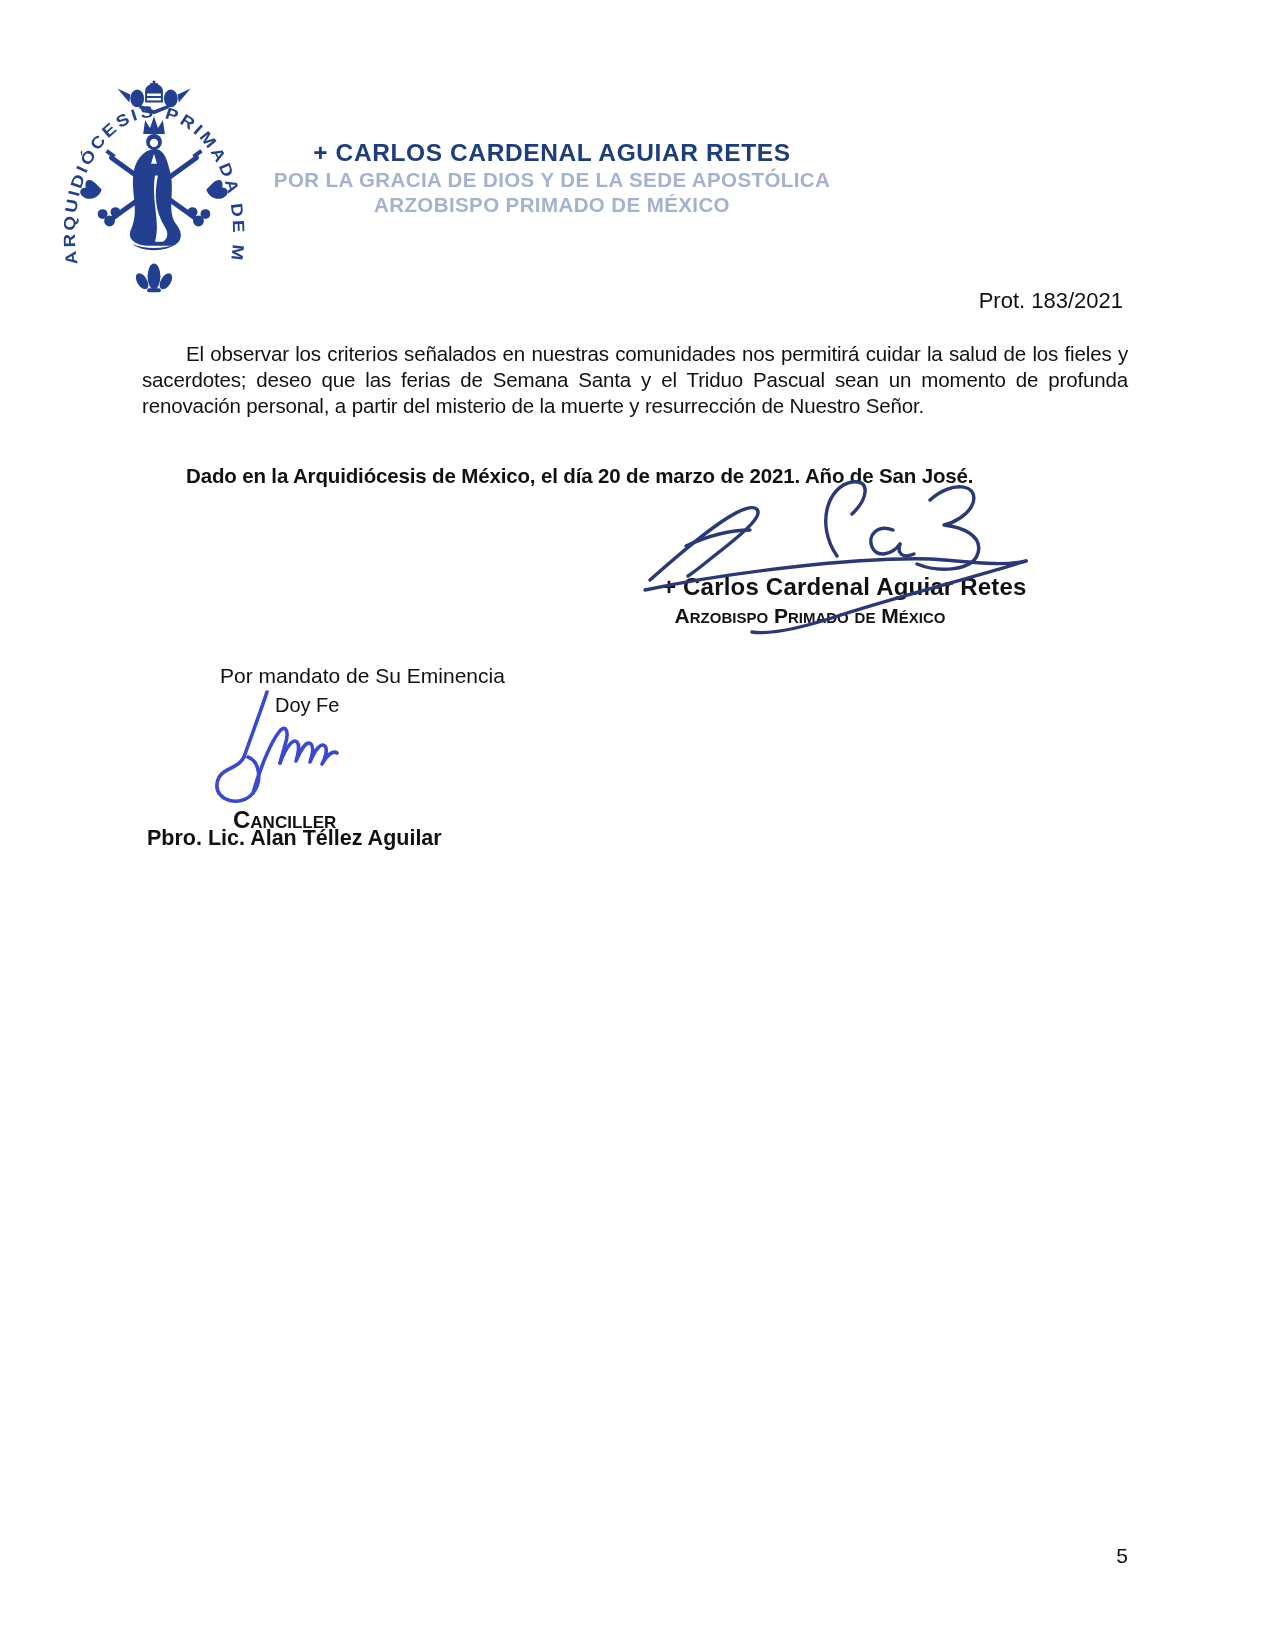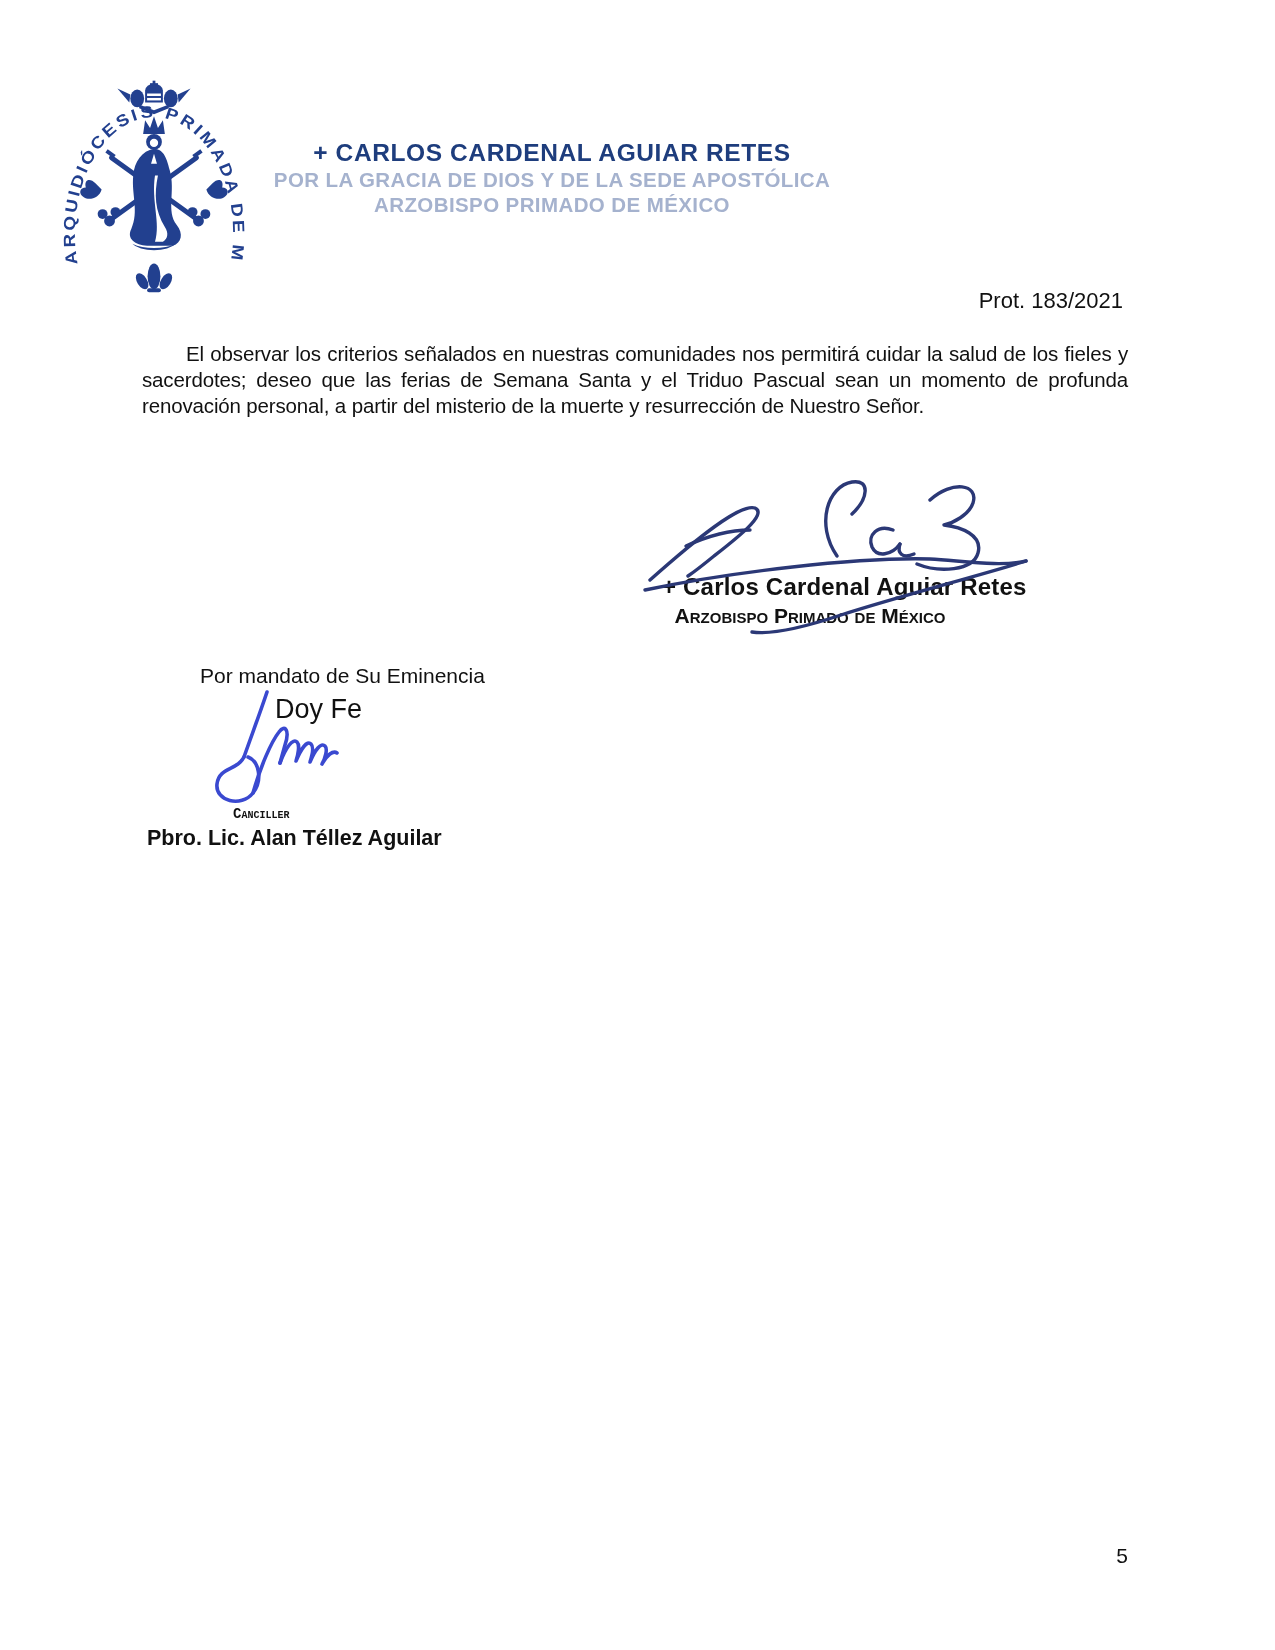--- a/index.html
+++ b/index.html
@@ -85,46 +85,45 @@
     width: 340px;
     text-align: center;
     font-variant: small-caps;
     font-weight: bold;
     font-size: 21px;
     z-index: 2;
   }
 
   
   .mandate-line {
-    left: 200px; top: 664px;
+    left: 220px; top: 664px;
     font-size: 21px;
   }
   .attest-line {
     left: 275px; top: 694px;
-    font-size: 27px;
+    font-size: 20px;
   }
   .chancellor-sig {
     left: 200px; top: 687px;
     width: 152px; height: 128px;
     z-index: 3;
   }
   .chancellor-name {
     left: 147px; top: 778px;
     font-size: 21.5px;
     font-weight: bold;
     z-index: 2;
     margin-top: 48px;
   }
   .chancellor-title {
     left: 233px; top: 806px;
     font-variant: small-caps;
     font-weight: bold;
-    font-size: 14px;
-    z-index: 2;
-    font-family: Liberation Mono, monospace;
+    font-size: 24px;
+    z-index: 2;
   }
 
   
   .page-number {
     top: 1544px; right: 147px;
     font-size: 21px;
   }
 </style>
 </head>
 <body>
@@ -188,20 +187,21 @@
   <div class="abs header-block">
     <div class="header-name">+ CARLOS CARDENAL AGUIAR RETES</div>
     <div class="header-sub">POR LA GRACIA DE DIOS Y DE LA SEDE APOSTÓLICA</div>
     <div class="header-sub">ARZOBISPO PRIMADO DE MÉXICO</div>
   </div>
 
   <div class="abs prot">Prot. 183/2021</div>
 
   <div class="abs paragraph">El observar los criterios señalados en nuestras comunidades nos permitirá cuidar la salud de los fieles y sacerdotes; deseo que las ferias de Semana Santa y el Triduo Pascual sean un momento de profunda renovación personal, a partir del misterio de la muerte y resurrección de Nuestro Señor.</div>
 
+  <div class="abs dateline">Dado en la Arquidiócesis de México, el día 20 de marzo de 2021. Año de San José.</div>
 
   <svg class="abs cardinal-sig" viewBox="0 0 430 172" aria-hidden="true">
     <g fill="none" stroke="#2b3876" stroke-width="3.4" stroke-linecap="round" stroke-linejoin="round">
       <path d="M 50 112 C 95 72, 140 35, 155 40 C 168 46, 137 70, 114 88 C 103 97, 94 104, 88 108"></path>
       <path d="M 86 78 C 112 66, 133 62, 150 62"></path>
       <path d="M 237 88 C 215 56, 228 18, 252 14 C 271 11, 268 31, 252 46"></path>
       <path d="M 293 62 C 278 56, 267 67, 272 79 C 277 90, 292 87, 300 76"></path>
       <path d="M 300 76 C 297 85, 302 91, 314 86"></path>
       <path d="M 330 32 C 352 12, 379 16, 373 35 C 369 47, 353 55, 344 57 C 361 59, 383 67, 378 85 C 373 103, 339 105, 317 96"></path>
       <path d="M 45 122 C 130 104, 258 89, 330 91 C 364 93, 400 99, 426 93"></path>

